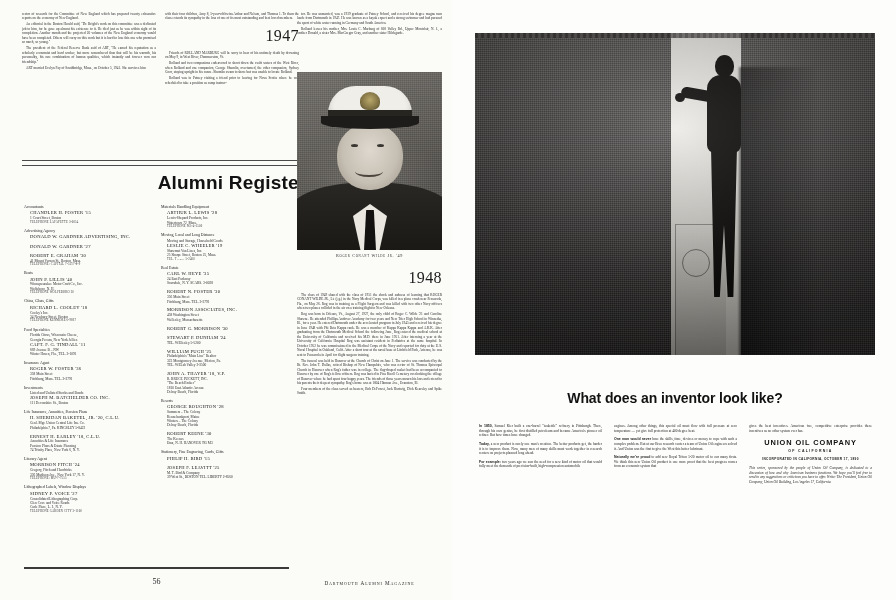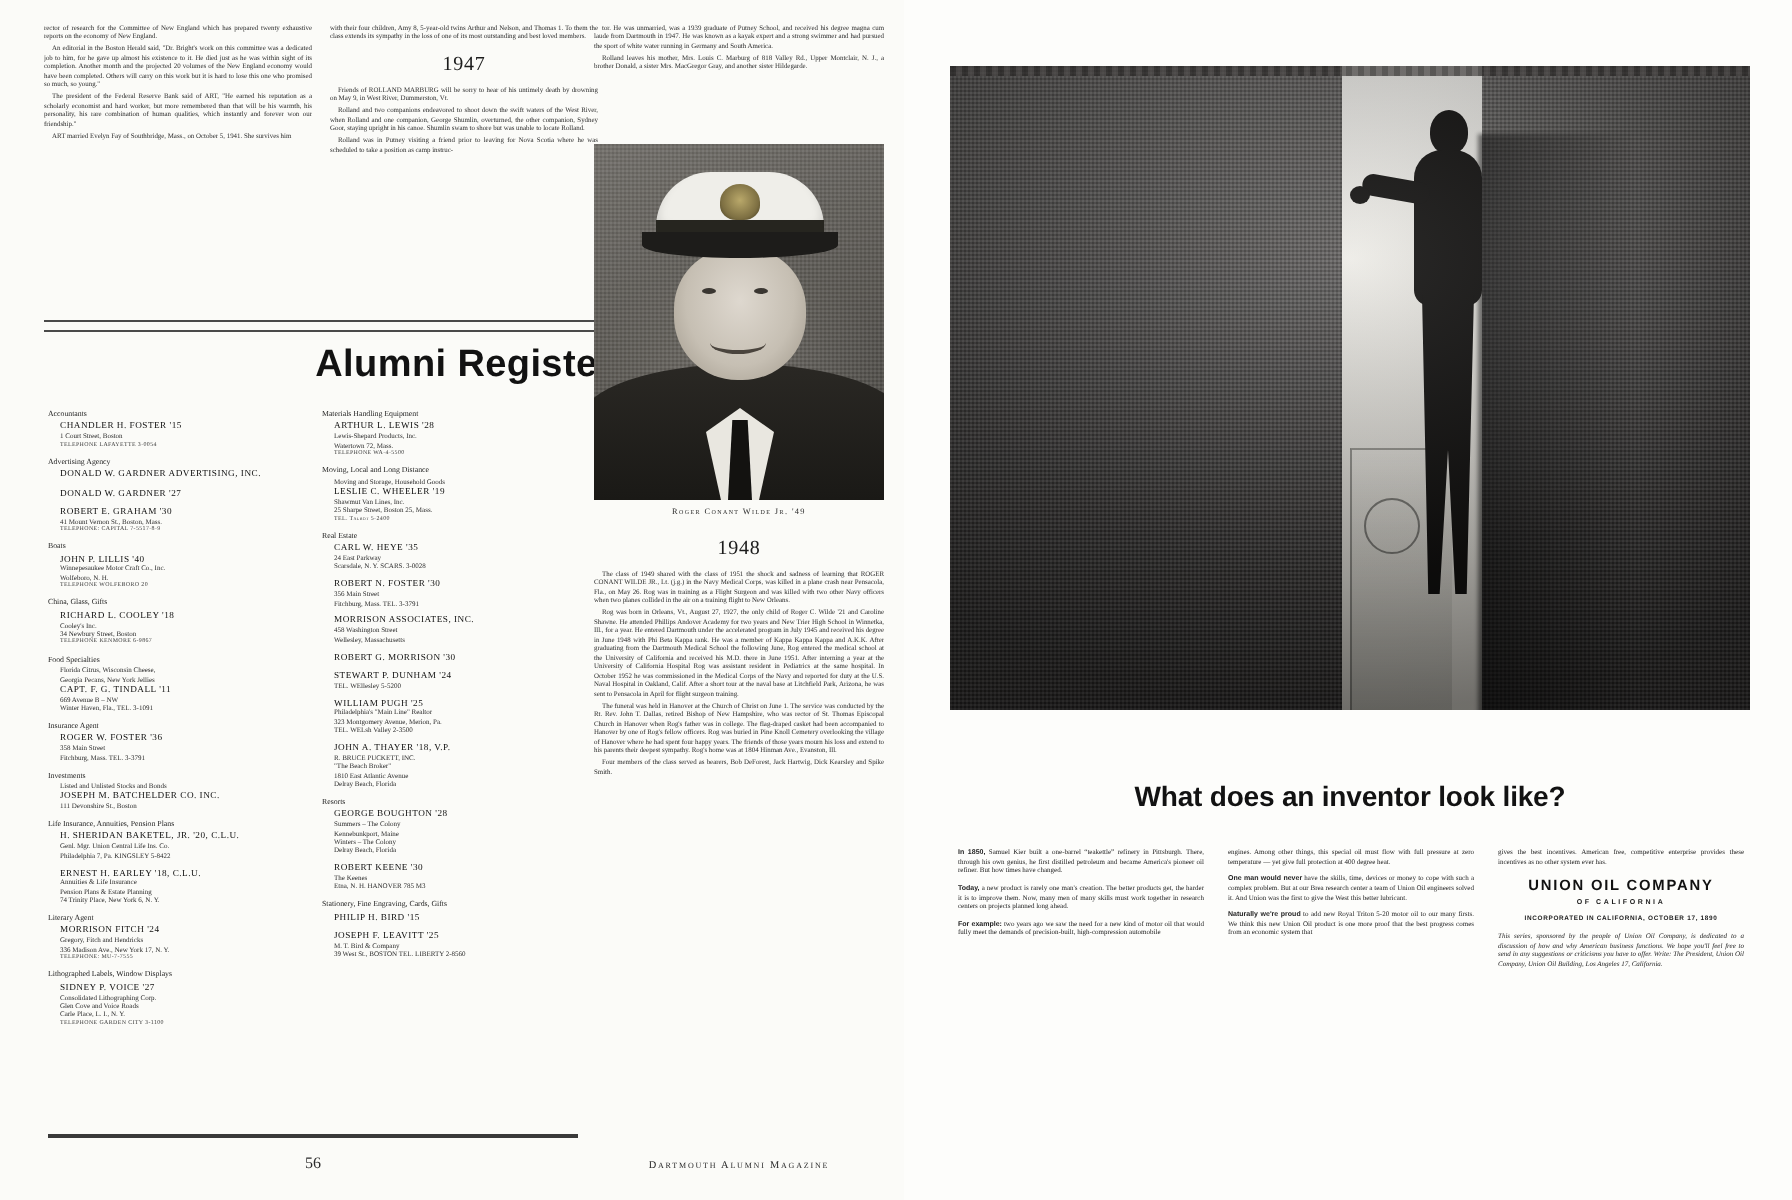--- a/index.html
+++ b/index.html
@@ -52,22 +52,22 @@
     font-size: 3.45px;
     line-height: 1.30;
     text-align: justify;
     color: #2b2b2b;
     overflow: hidden;
     font-family: "Liberation Serif", serif;
   }
   .news-col p { margin: 0 0 1.5px 0; text-indent: 4px; }
   .news-col p.noind { text-indent: 0; }
   .yearhead {
-    text-align: center;
-    font-size: 10px;
+    text-align: right;
+    font-size: 16px;
     letter-spacing: 0.4px;
     margin: 5px 0 4px 0;
     font-family: "Liberation Serif", serif;
     color: #1c1c1c;
   }
 
   
   .rule-thin {
     position: absolute;
     left: 22px;

